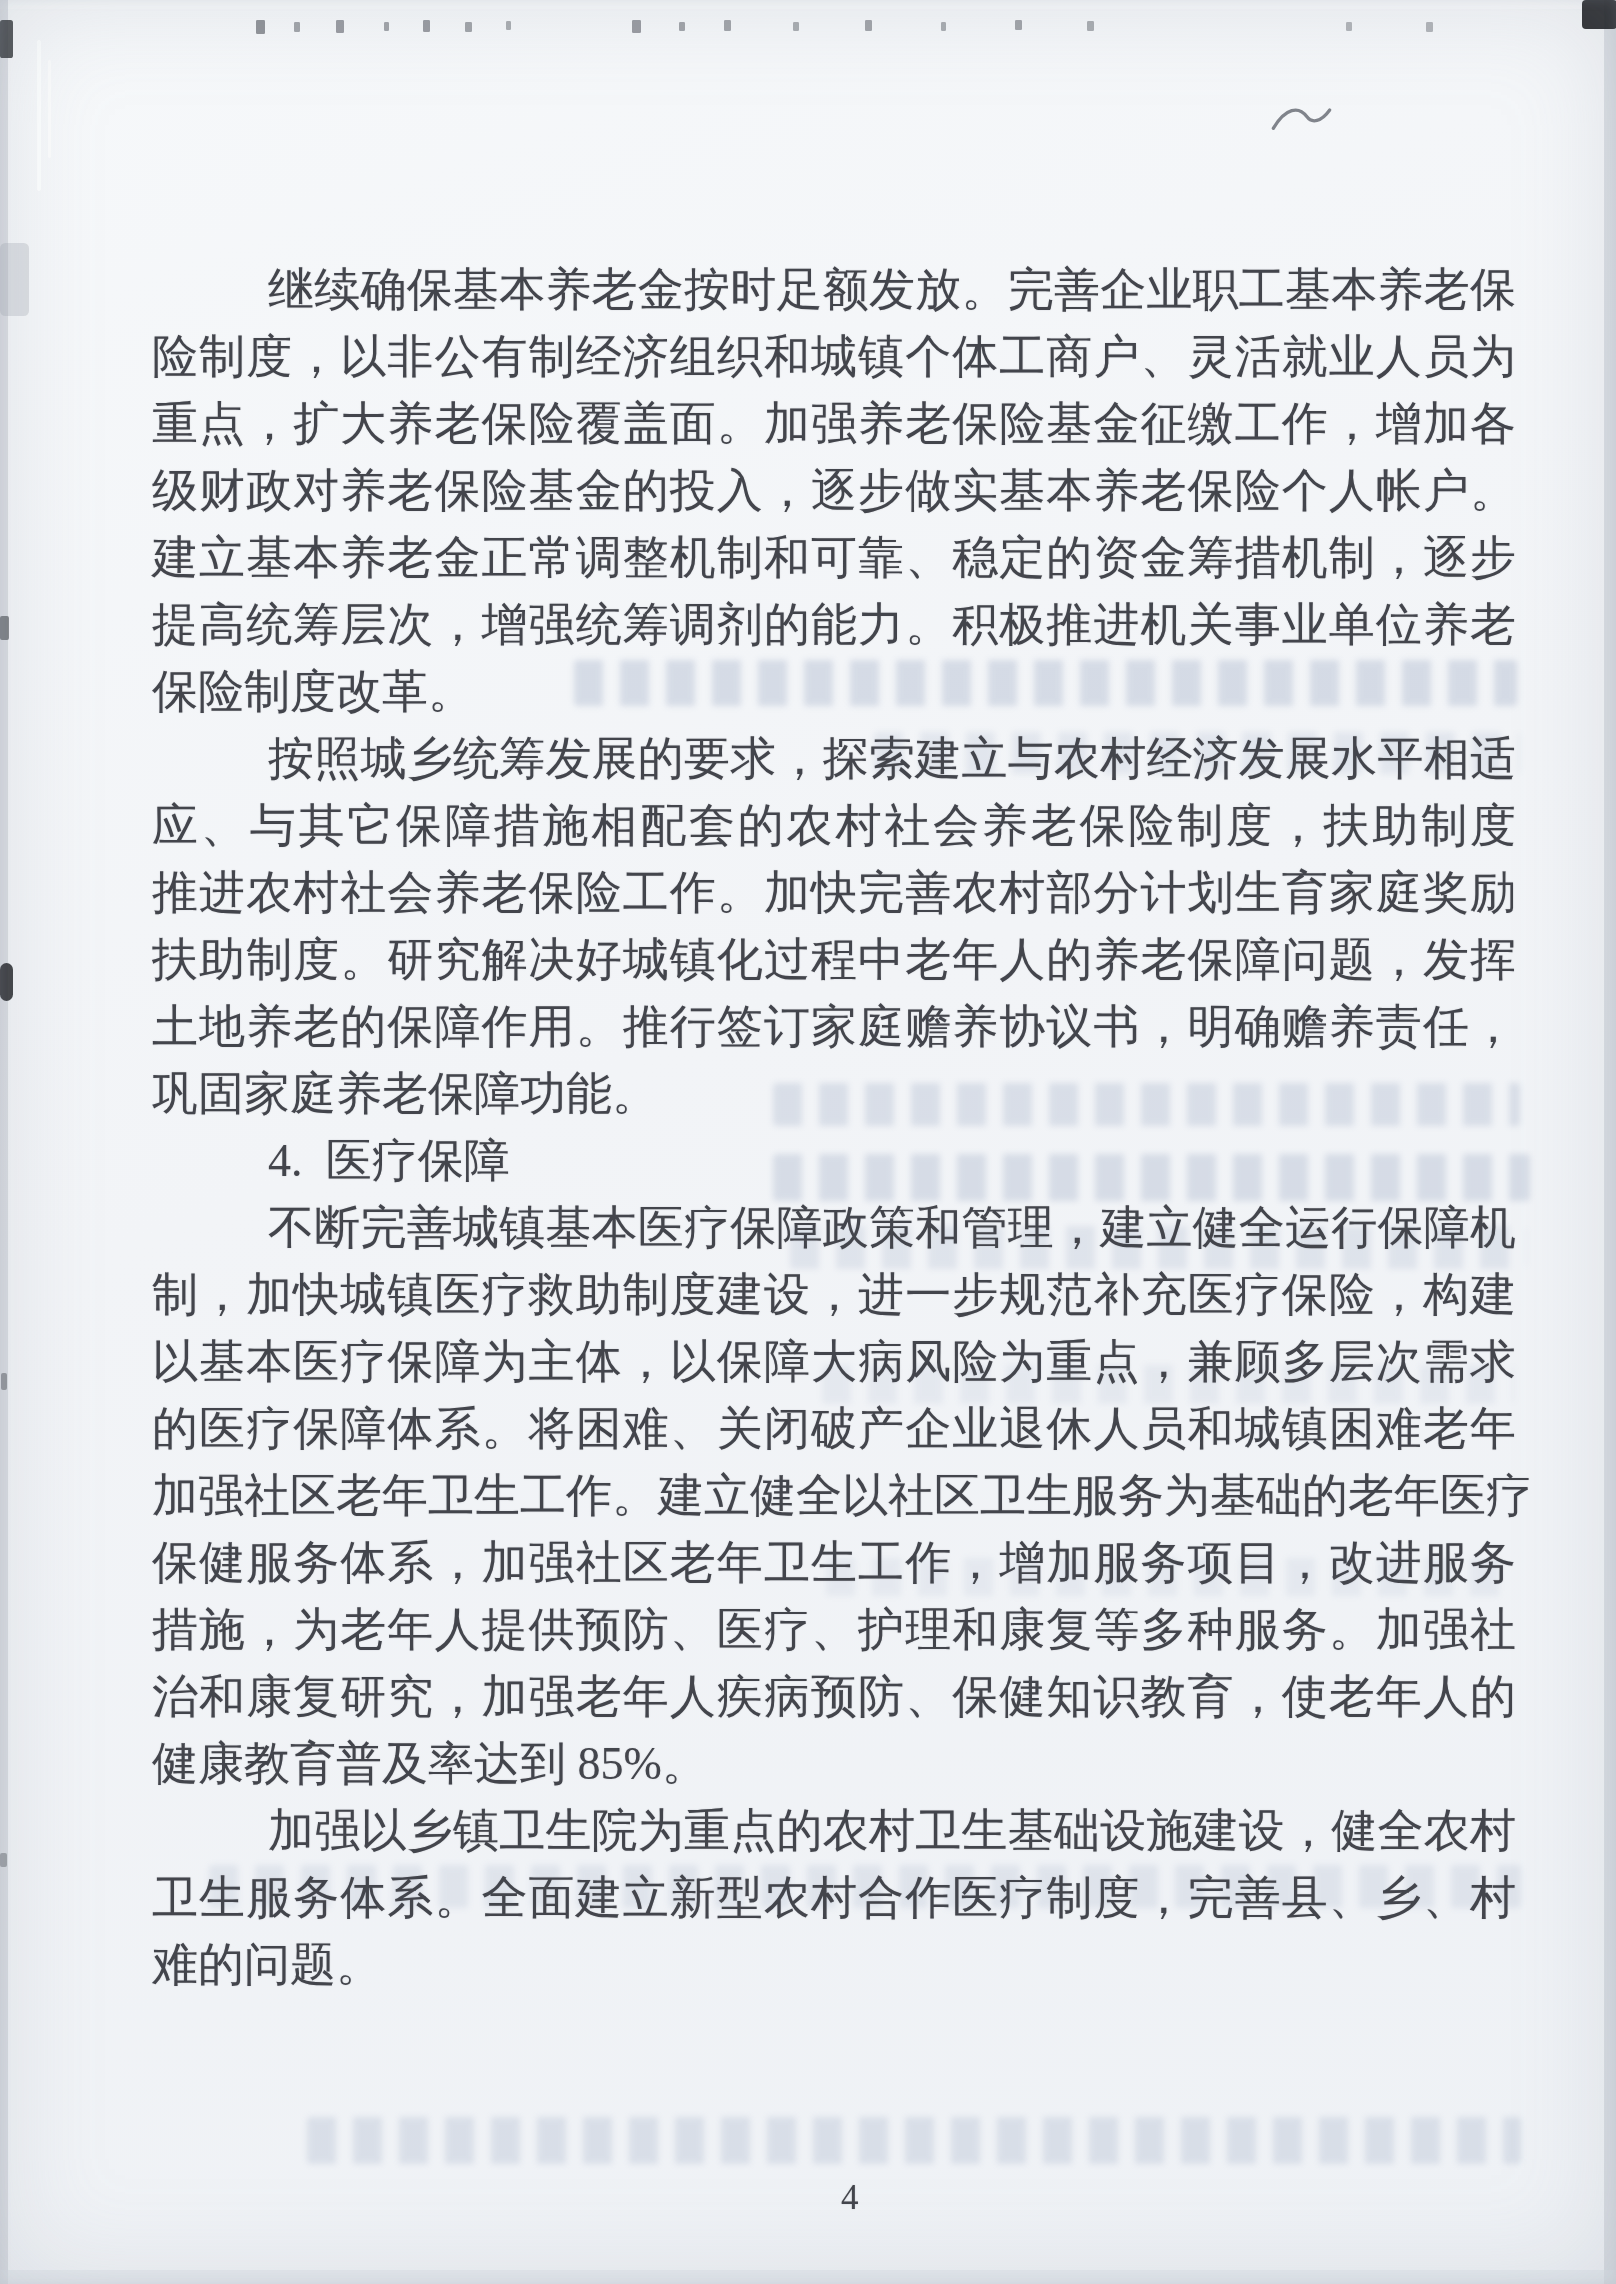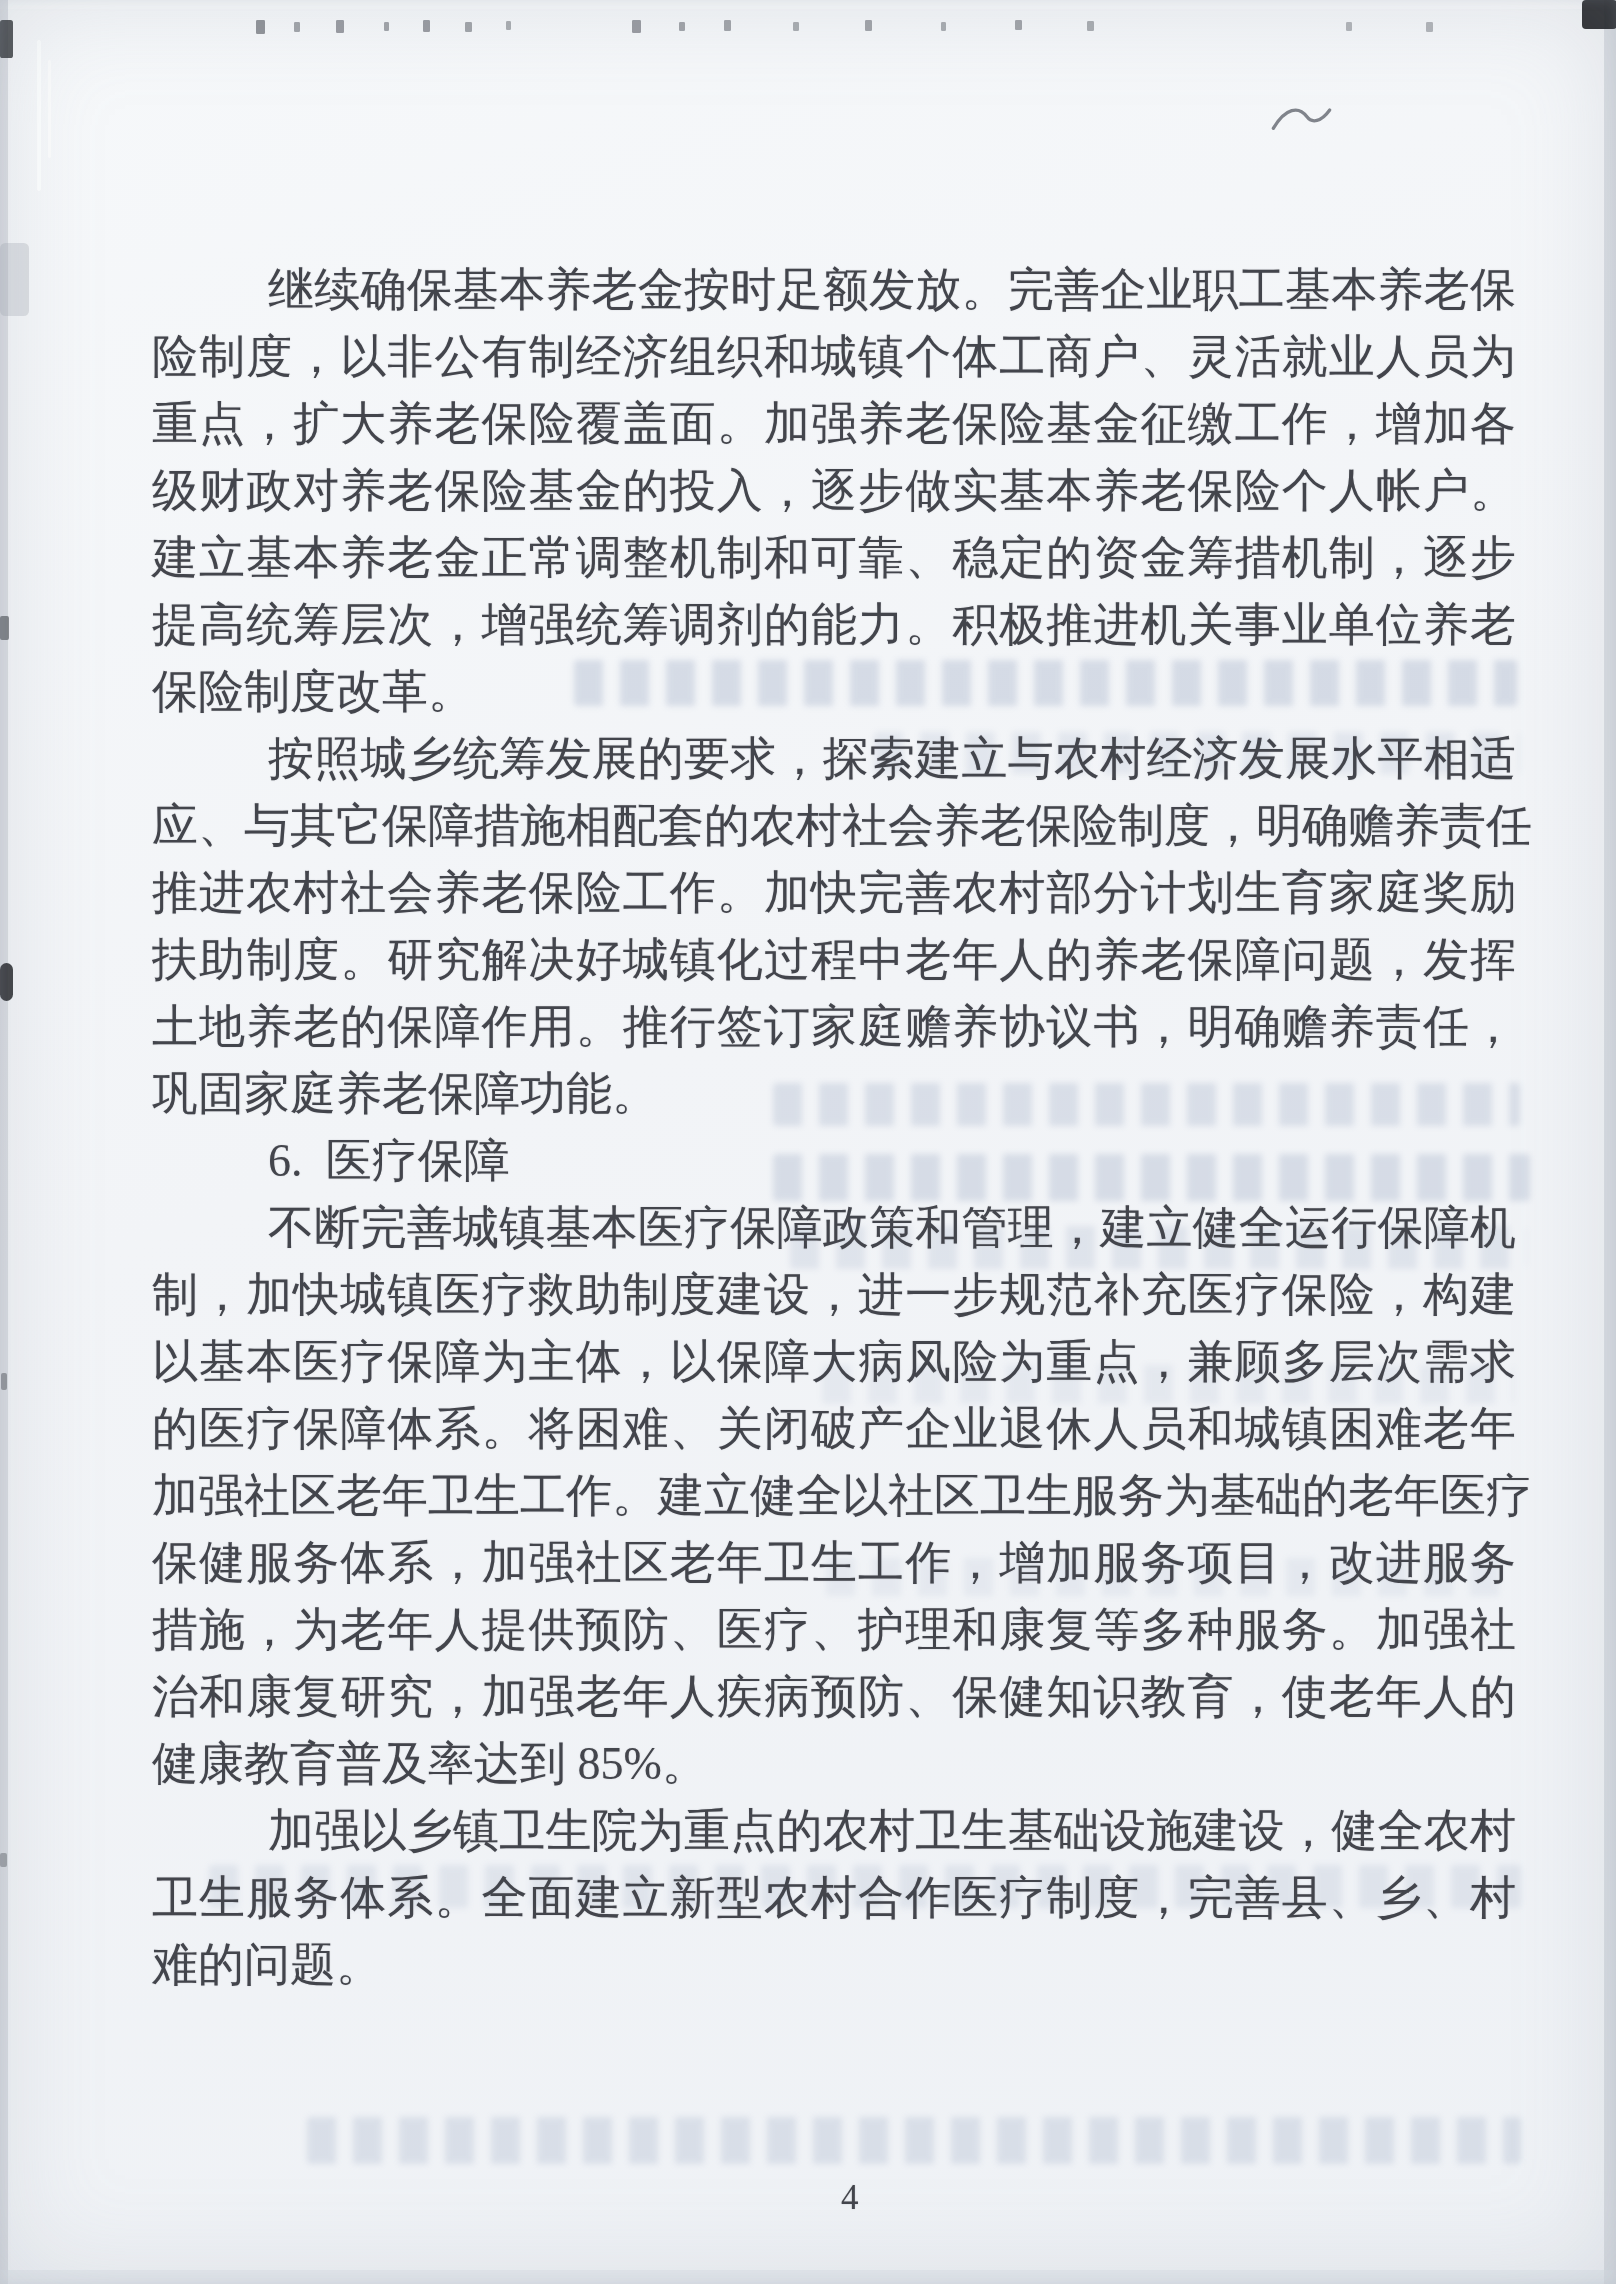--- a/index.html
+++ b/index.html
@@ -109,26 +109,26 @@
 
   <div id="text-block">
       <div class="line first">继续确保基本养老金按时足额发放。完善企业职工基本养老保</div>
       <div class="line">险制度，以非公有制经济组织和城镇个体工商户、灵活就业人员为</div>
       <div class="line">重点，扩大养老保险覆盖面。加强养老保险基金征缴工作，增加各</div>
       <div class="line">级财政对养老保险基金的投入，逐步做实基本养老保险个人帐户。</div>
       <div class="line">建立基本养老金正常调整机制和可靠、稳定的资金筹措机制，逐步</div>
       <div class="line">提高统筹层次，增强统筹调剂的能力。积极推进机关事业单位养老</div>
       <div class="line last">保险制度改革。</div>
       <div class="line first">按照城乡统筹发展的要求，探索建立与农村经济发展水平相适</div>
-      <div class="line">应、与其它保障措施相配套的农村社会养老保险制度，明确赡养责任</div>
+      <div class="line">应、与其它保障措施相配套的农村社会养老保险制度，扶助制度</div>
       <div class="line">推进农村社会养老保险工作。加快完善农村部分计划生育家庭奖励</div>
       <div class="line">扶助制度。研究解决好城镇化过程中老年人的养老保障问题，发挥</div>
       <div class="line">土地养老的保障作用。推行签订家庭赡养协议书，明确赡养责任，</div>
       <div class="line last">巩固家庭养老保障功能。</div>
-      <div class="line heading last">6. 医疗保障</div>
+      <div class="line heading last">4. 医疗保障</div>
       <div class="line first">不断完善城镇基本医疗保障政策和管理，建立健全运行保障机</div>
       <div class="line">制，加快城镇医疗救助制度建设，进一步规范补充医疗保险，构建</div>
       <div class="line">以基本医疗保障为主体，以保障大病风险为重点，兼顾多层次需求</div>
       <div class="line">的医疗保障体系。将困难、关闭破产企业退休人员和城镇困难老年</div>
       <div class="line">加强社区老年卫生工作。建立健全以社区卫生服务为基础的老年医疗</div>
       <div class="line">保健服务体系，加强社区老年卫生工作，增加服务项目，改进服务</div>
       <div class="line">措施，为老年人提供预防、医疗、护理和康复等多种服务。加强社</div>
       <div class="line">治和康复研究，加强老年人疾病预防、保健知识教育，使老年人的</div>
       <div class="line last">健康教育普及率达到 85%。</div>
       <div class="line first">加强以乡镇卫生院为重点的农村卫生基础设施建设，健全农村</div>

